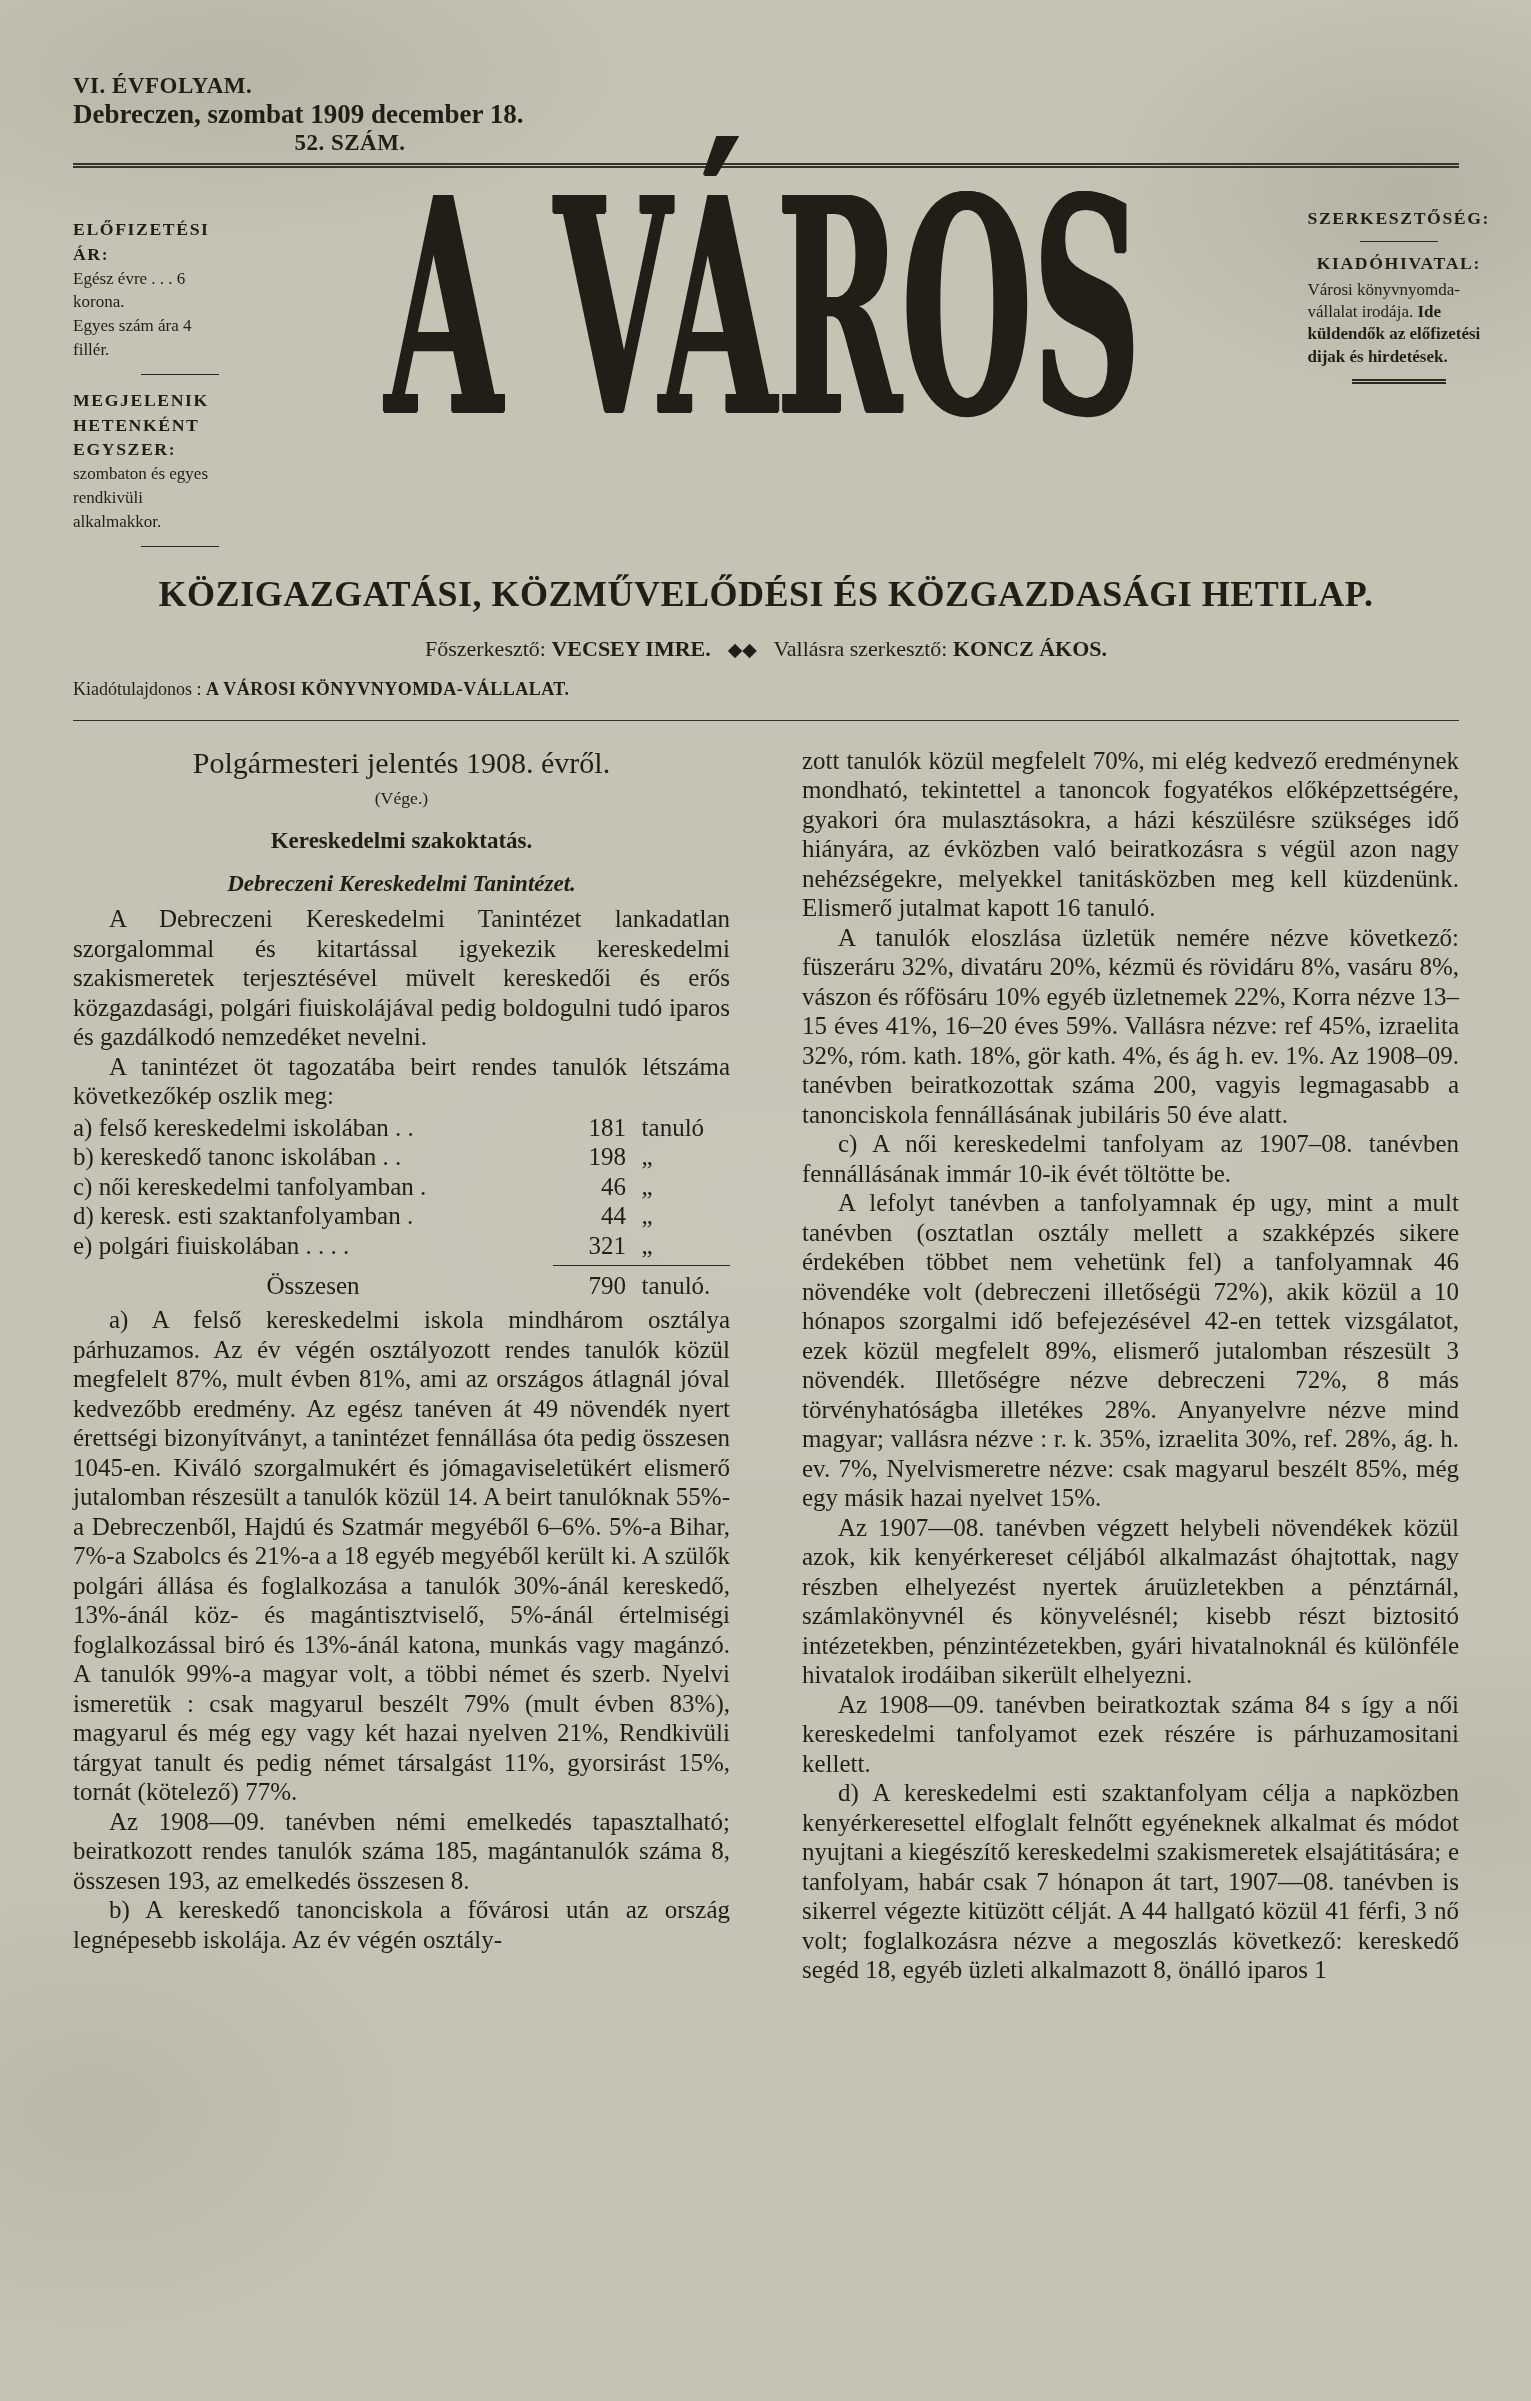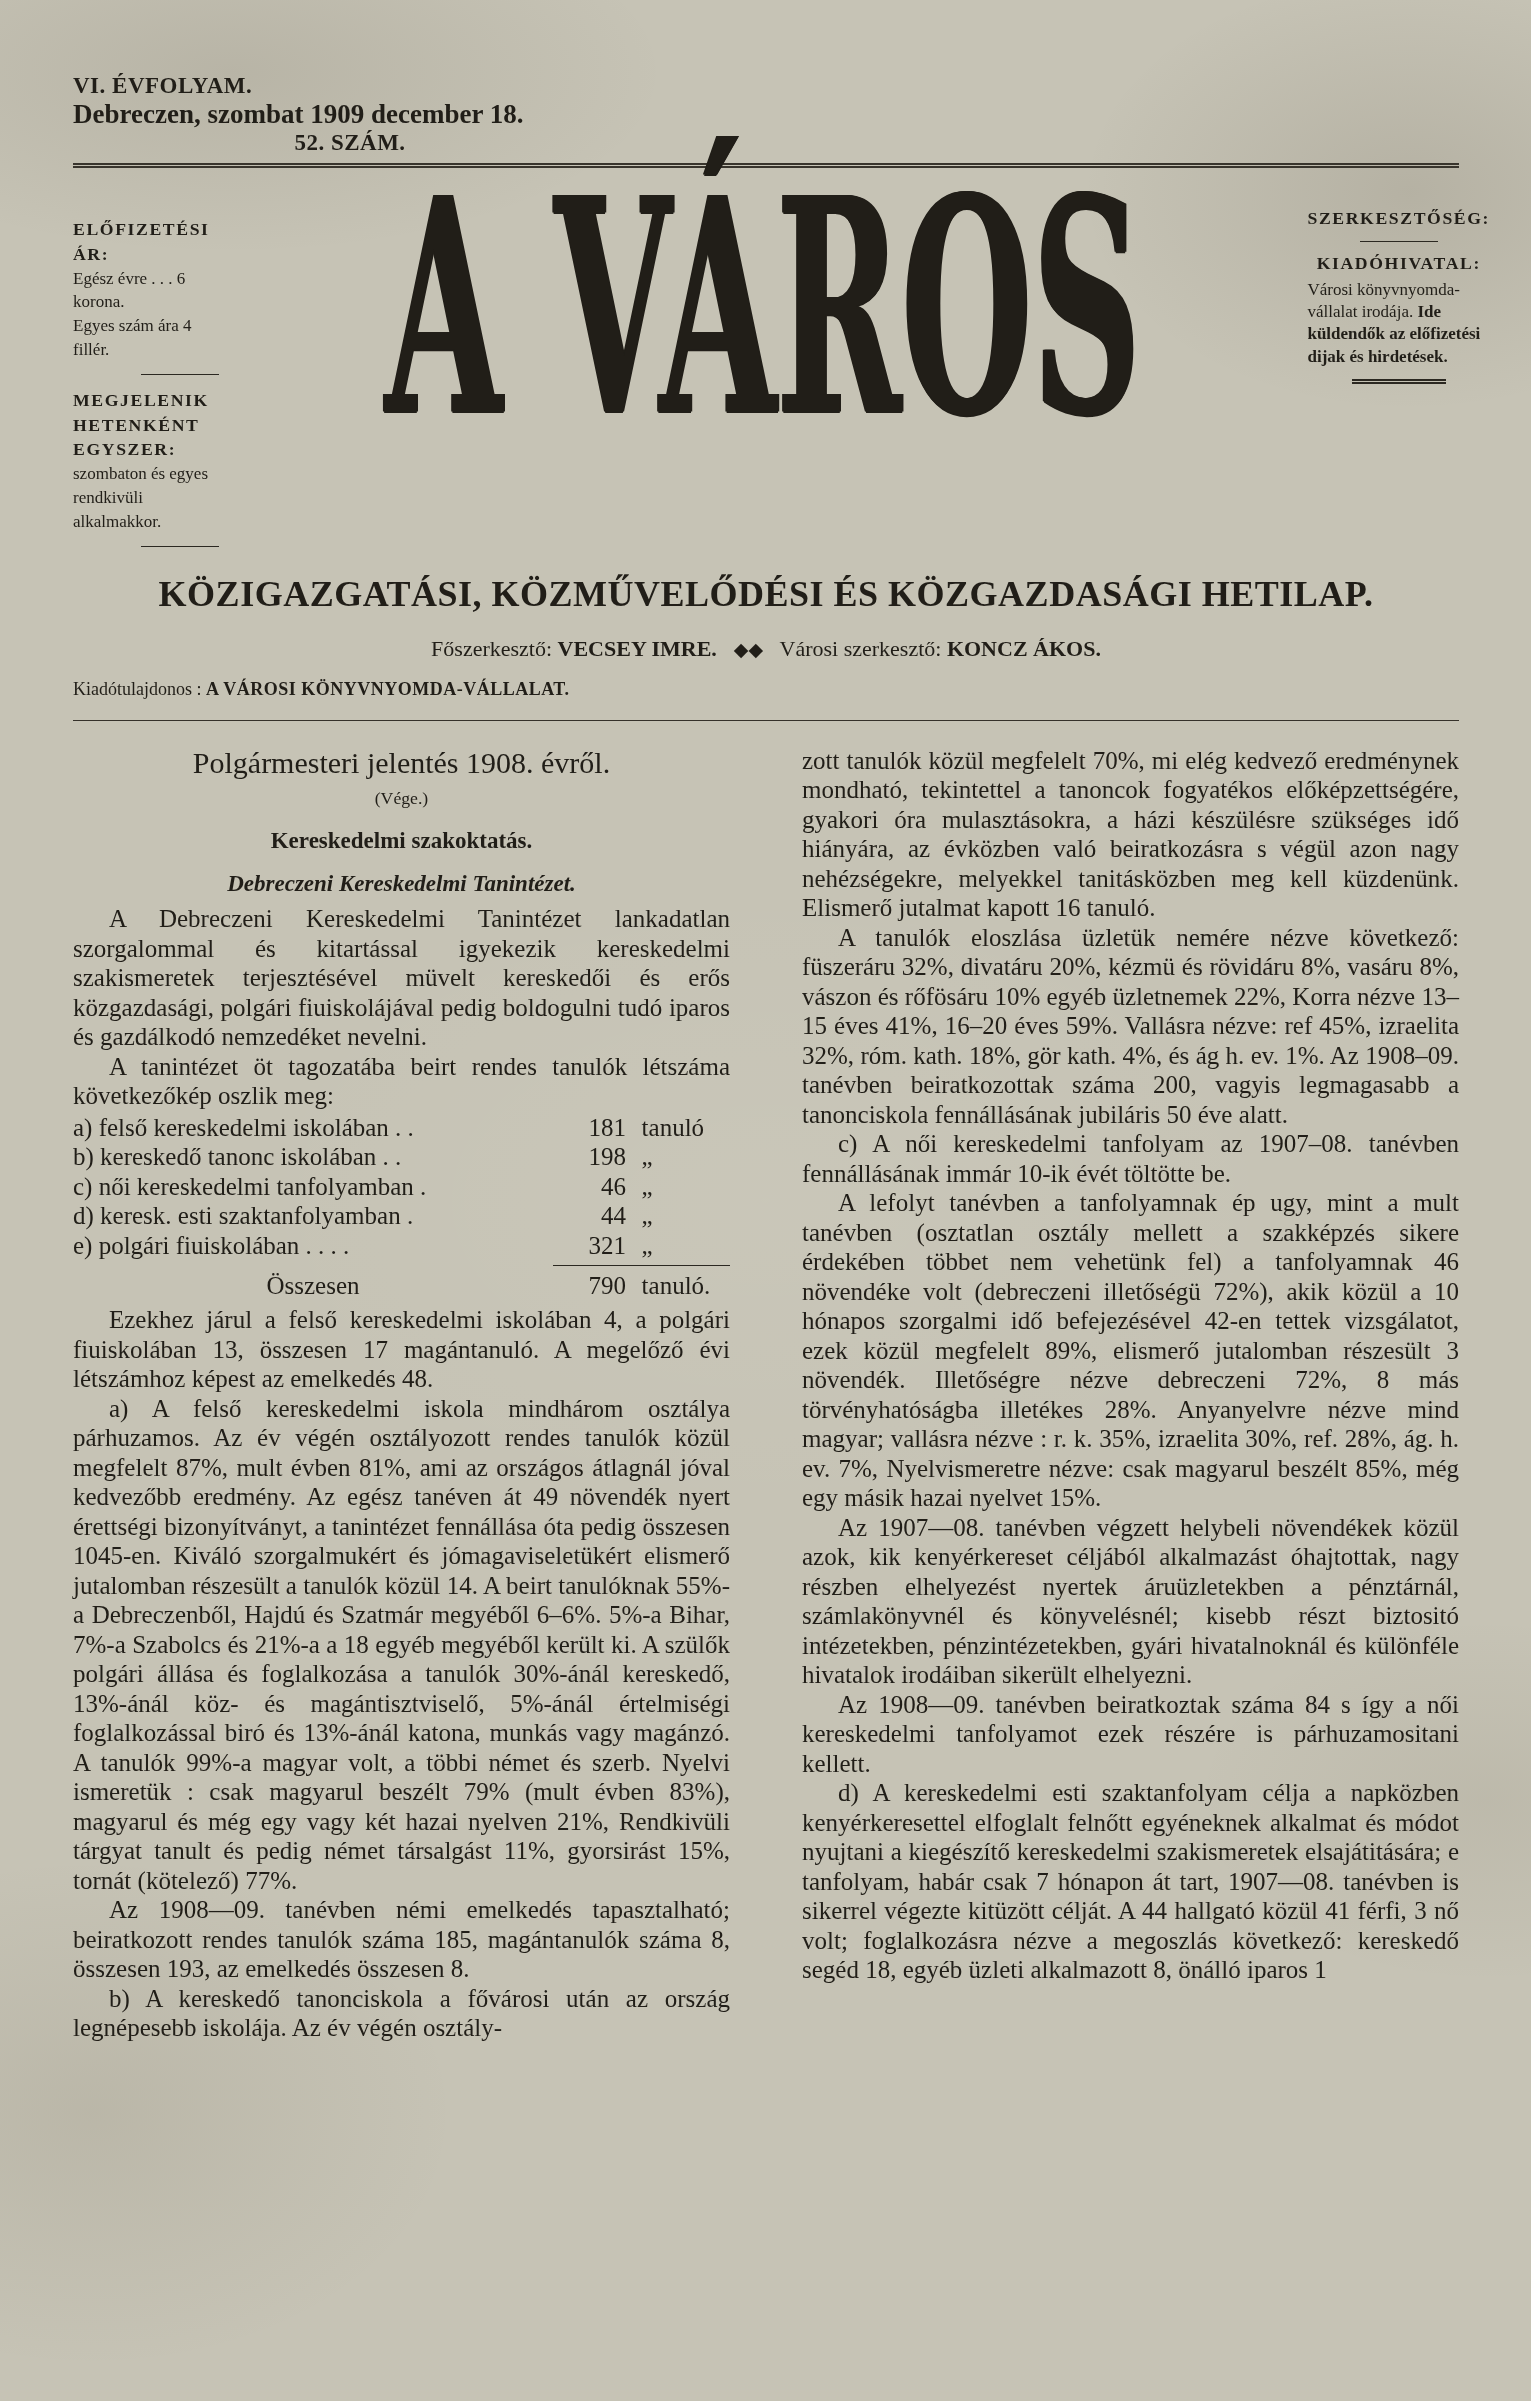--- a/index.html
+++ b/index.html
@@ -126,21 +126,21 @@
       <div class="sep-double"></div>
     </div>
   </section>
 
   <div class="subtitle">KÖZIGAZGATÁSI, KÖZMŰVELŐDÉSI ÉS KÖZGAZDASÁGI HETILAP.</div>
 
   <div class="editors">
     <span>Főszerkesztő:</span>
     <span class="name">VECSEY IMRE.</span>
     <span class="ornament">◆◆</span>
-    <span>Városi szerkesztő:</span>
+    <span>Vallásra szerkesztő:</span>
     <span class="name">KONCZ ÁKOS.</span>
   </div>
 
   <div class="owner">
     <span>Kiadótulajdonos :</span>
     <span class="name">A VÁROSI KÖNYVNYOMDA-VÁLLALAT.</span>
   </div>
 
   <hr class="head-rule">
 
@@ -182,21 +182,20 @@
           <span class="enroll-unit">„</span>
         </div>
         <div class="enroll-sum-rule"></div>
         <div class="enroll-total">
           <span class="total-label">Összesen</span>
           <span class="enroll-value">790</span>
           <span class="enroll-unit">tanuló.</span>
         </div>
       </div>
 
-      <p class="body-par">Ezekhez járul a felső kereskedelmi iskolában 4, a polgári fiuiskolában 13, összesen 17 magántanuló. A megelőző évi létszámhoz képest az emelkedés 48.</p>
       <p class="body-par">a) A felső kereskedelmi iskola mindhárom osztálya párhuzamos. Az év végén osztályozott rendes tanulók közül megfelelt 87%, mult évben 81%, ami az országos átlagnál jóval kedvezőbb eredmény. Az egész tanéven át 49 növendék nyert érettségi bizonyítványt, a tanintézet fennállása óta pedig összesen 1045-en. Kiváló szorgalmukért és jómagaviseletükért elismerő jutalomban részesült a tanulók közül 14. A beirt tanulóknak 55%-a Debreczenből, Hajdú és Szatmár megyéből 6–6%. 5%-a Bihar, 7%-a Szabolcs és 21%-a a 18 egyéb megyéből került ki. A szülők polgári állása és foglalkozása a tanulók 30%-ánál kereskedő, 13%-ánál köz- és magántisztviselő, 5%-ánál értelmiségi foglalkozással biró és 13%-ánál katona, munkás vagy magánzó. A tanulók 99%-a magyar volt, a többi német és szerb. Nyelvi ismeretük : csak magyarul beszélt 79% (mult évben 83%), magyarul és még egy vagy két hazai nyelven 21%, Rendkivüli tárgyat tanult és pedig német társalgást 11%, gyorsirást 15%, tornát (kötelező) 77%.</p>
       <p class="body-par">Az 1908—09. tanévben némi emelkedés tapasztalható; beiratkozott rendes tanulók száma 185, magántanulók száma 8, összesen 193, az emelkedés összesen 8.</p>
       <p class="body-par">b) A kereskedő tanonciskola a fővárosi után az ország legnépesebb iskolája. Az év végén osztály-</p>
     </div>
 
     <div class="col">
       <p class="body-par no-indent">zott tanulók közül megfelelt 70%, mi elég kedvező eredménynek mondható, tekintettel a tanoncok fogyatékos előképzettségére, gyakori óra mulasztásokra, a házi készülésre szükséges idő hiányára, az évközben való beiratkozásra s végül azon nagy nehézségekre, melyekkel tanitásközben meg kell küzdenünk. Elismerő jutalmat kapott 16 tanuló.</p>
       <p class="body-par">A tanulók eloszlása üzletük nemére nézve következő: füszeráru 32%, divatáru 20%, kézmü és rövidáru 8%, vasáru 8%, vászon és rőfösáru 10% egyéb üzletnemek 22%, Korra nézve 13–15 éves 41%, 16–20 éves 59%. Vallásra nézve: ref 45%, izraelita 32%, róm. kath. 18%, gör kath. 4%, és ág h. ev. 1%. Az 1908–09. tanévben beiratkozottak száma 200, vagyis legmagasabb a tanonciskola fennállásának jubiláris 50 éve alatt.</p>
       <p class="body-par">c) A női kereskedelmi tanfolyam az 1907–08. tanévben fennállásának immár 10-ik évét töltötte be.</p>
       <p class="body-par">A lefolyt tanévben a tanfolyamnak ép ugy, mint a mult tanévben (osztatlan osztály mellett a szakképzés sikere érdekében többet nem vehetünk fel) a tanfolyamnak 46 növendéke volt (debreczeni illetőségü 72%), akik közül a 10 hónapos szorgalmi idő befejezésével 42-en tettek vizsgálatot, ezek közül megfelelt 89%, elismerő jutalomban részesült 3 növendék. Illetőségre nézve debreczeni 72%, 8 más törvényhatóságba illetékes 28%. Anyanyelvre nézve mind magyar; vallásra nézve : r. k. 35%, izraelita 30%, ref. 28%, ág. h. ev. 7%, Nyelvismeretre nézve: csak magyarul beszélt 85%, még egy másik hazai nyelvet 15%.</p>

